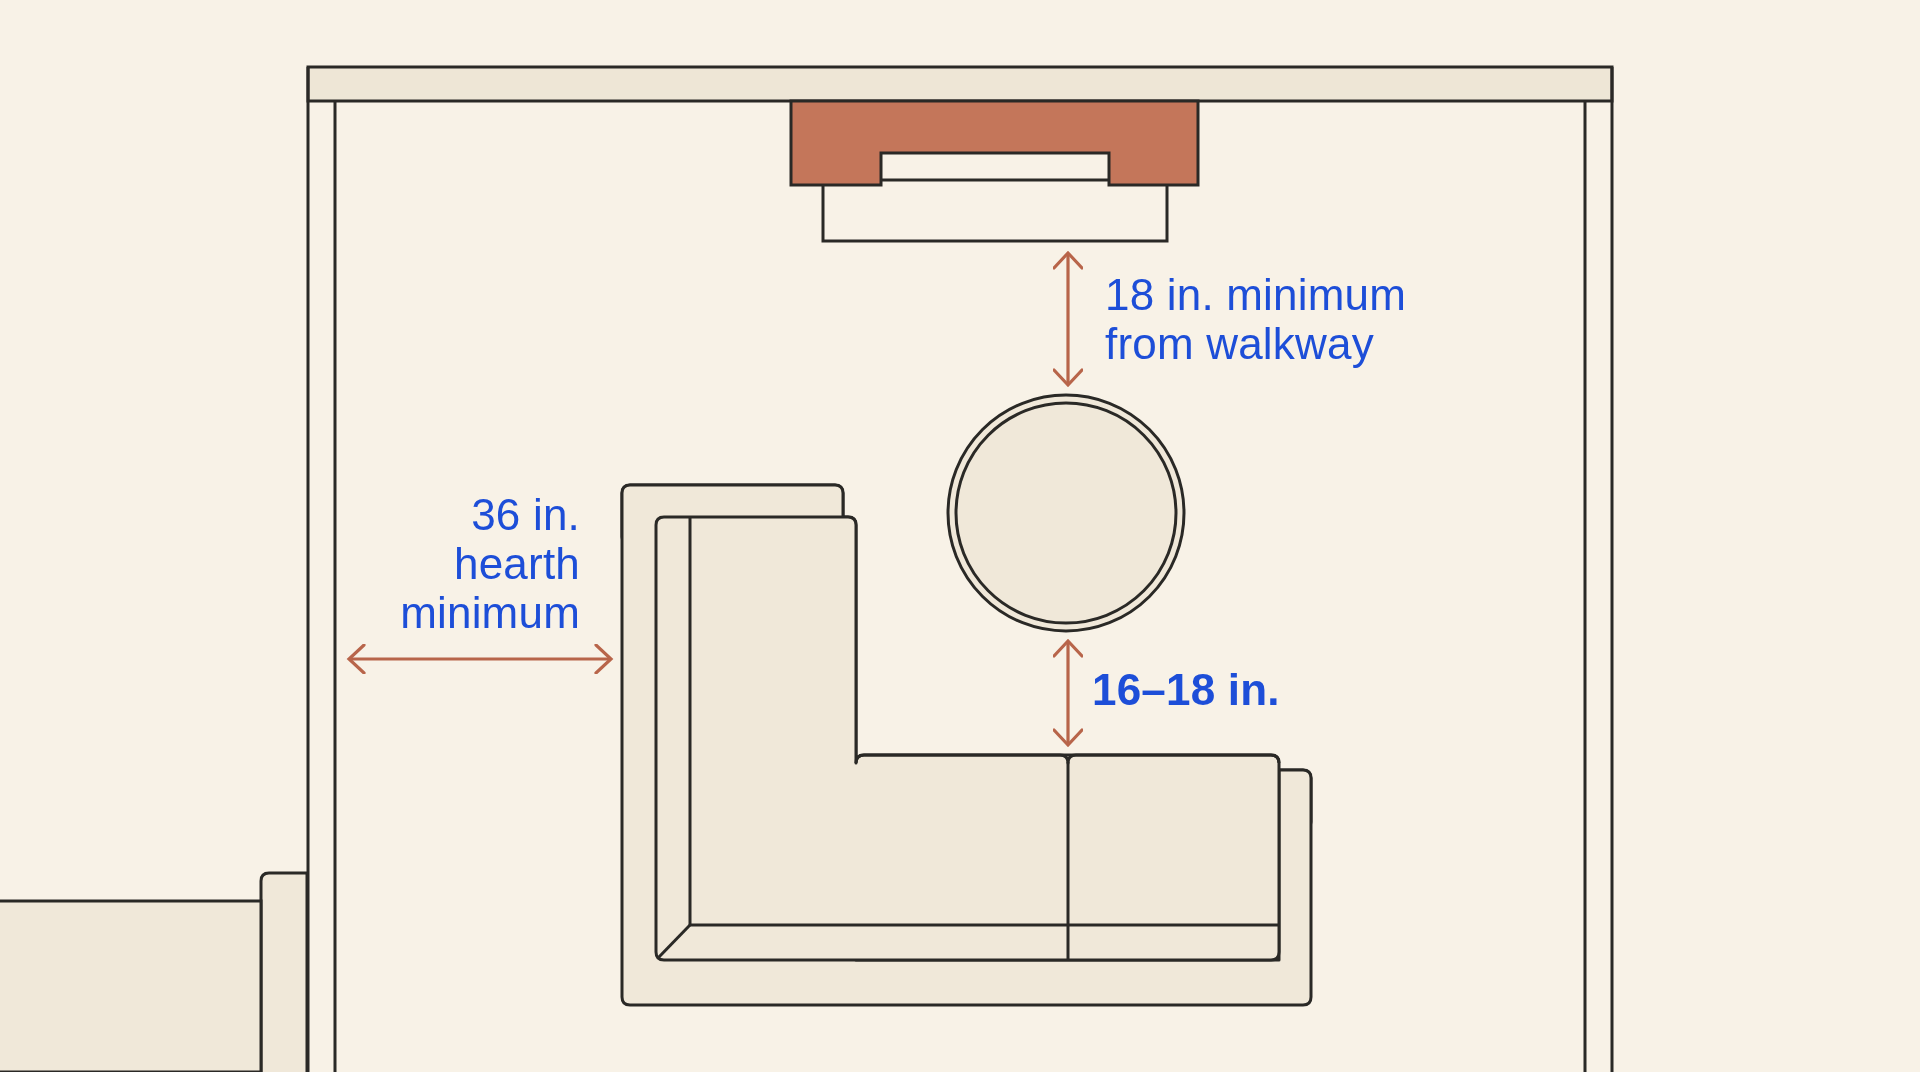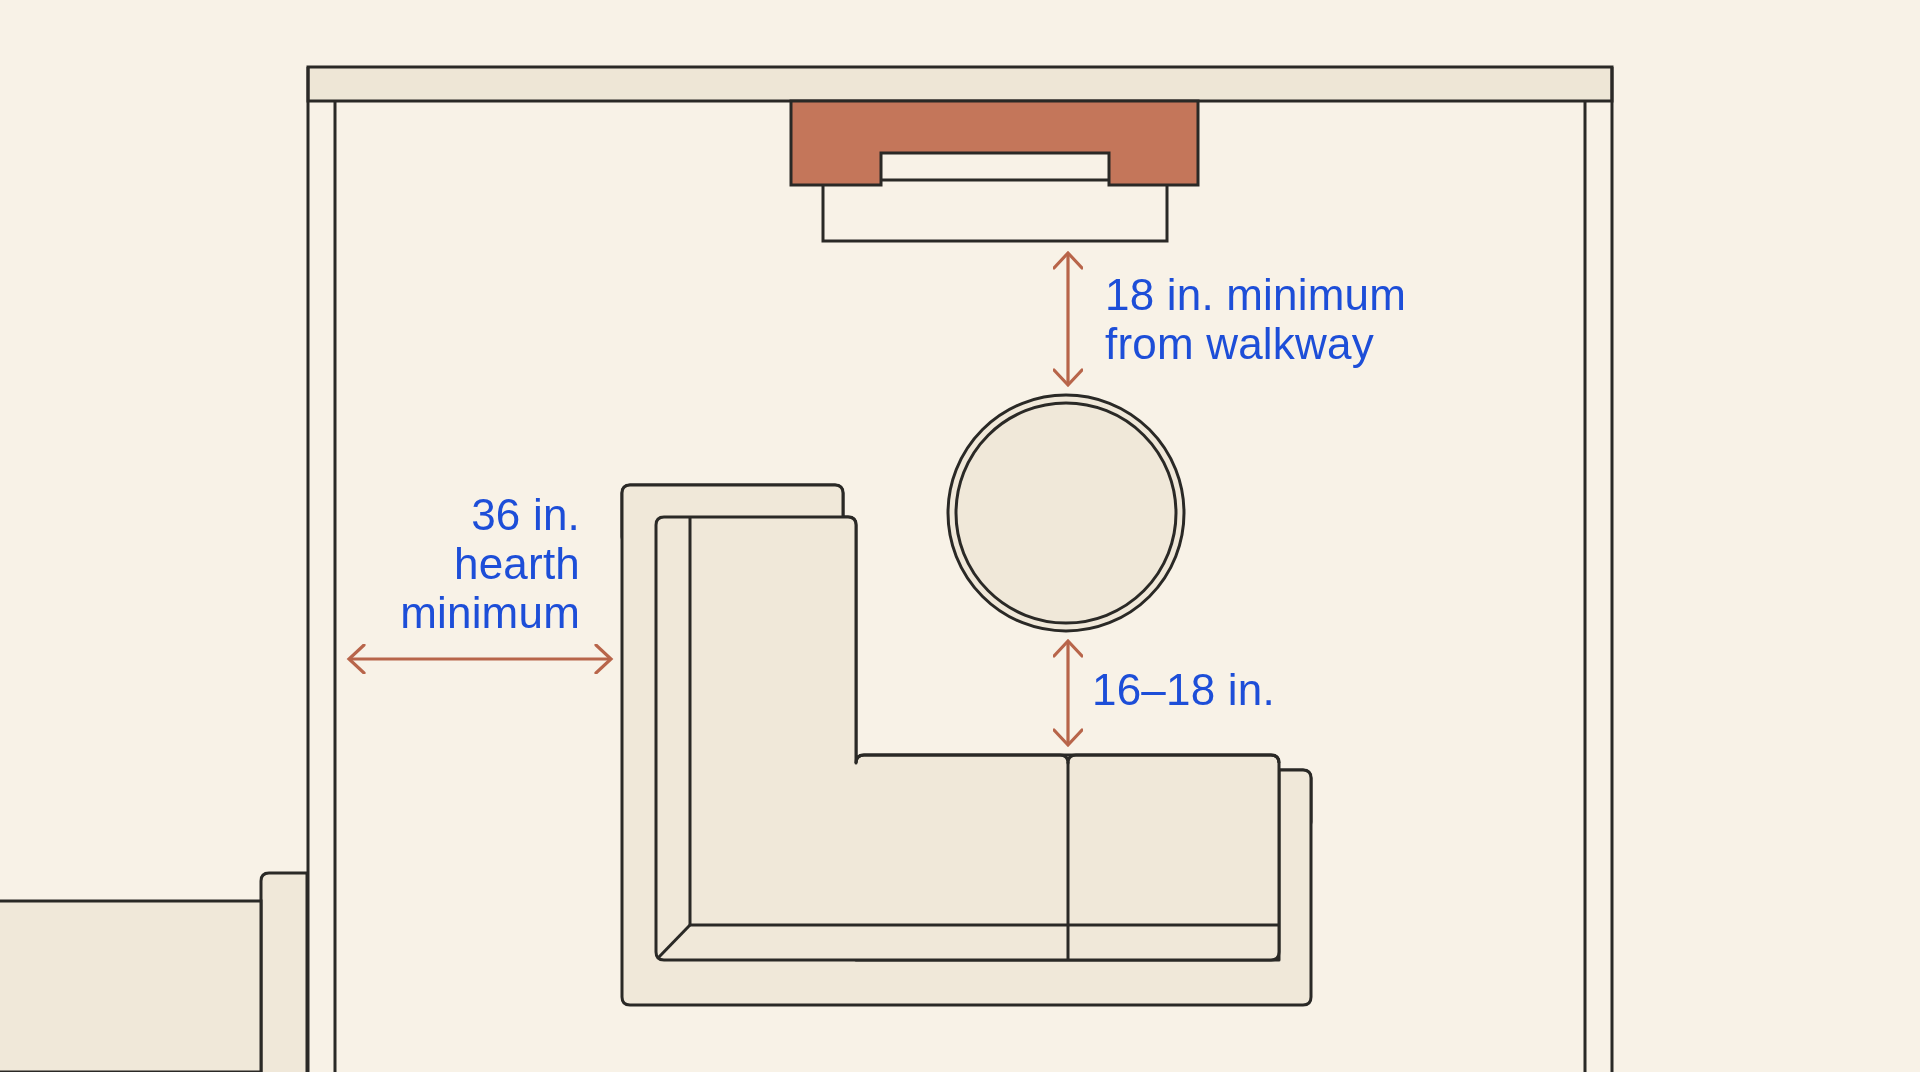--- a/index.html
+++ b/index.html
@@ -14,21 +14,21 @@
       position: absolute;
       color: #1d4ed8;
       font-size: 44px;
       line-height: 49px;
       letter-spacing: 0.2px;
       white-space: nowrap;
     }
     .label span { display: block; }
     #walkway-label { left: 380px; top: 490px; width: 200px; text-align: right; }
     #hearth-label { left: 1105px; top: 270px; text-align: left; }
-    #table-gap-label { left: 1092px; top: 665px; text-align: left; }
+    #table-gap-label { left: 1092px; top: 665px; text-align: left; font-weight: bold; }
   </style>
 </head>
 <body>
 
 <div id="stage">
   <svg width="1920" height="1072" viewBox="0 0 1920 1072" xmlns="http://www.w3.org/2000/svg">
     <defs>
       <marker id="ah" viewBox="0 0 20 30" refX="17" refY="15" markerWidth="20" markerHeight="30" markerUnits="userSpaceOnUse" orient="auto-start-reverse">
         <path d="M2 1 L17 15 L2 29" fill="none" stroke="#B8654A" stroke-width="3.2" stroke-linecap="round"></path>
       </marker>

